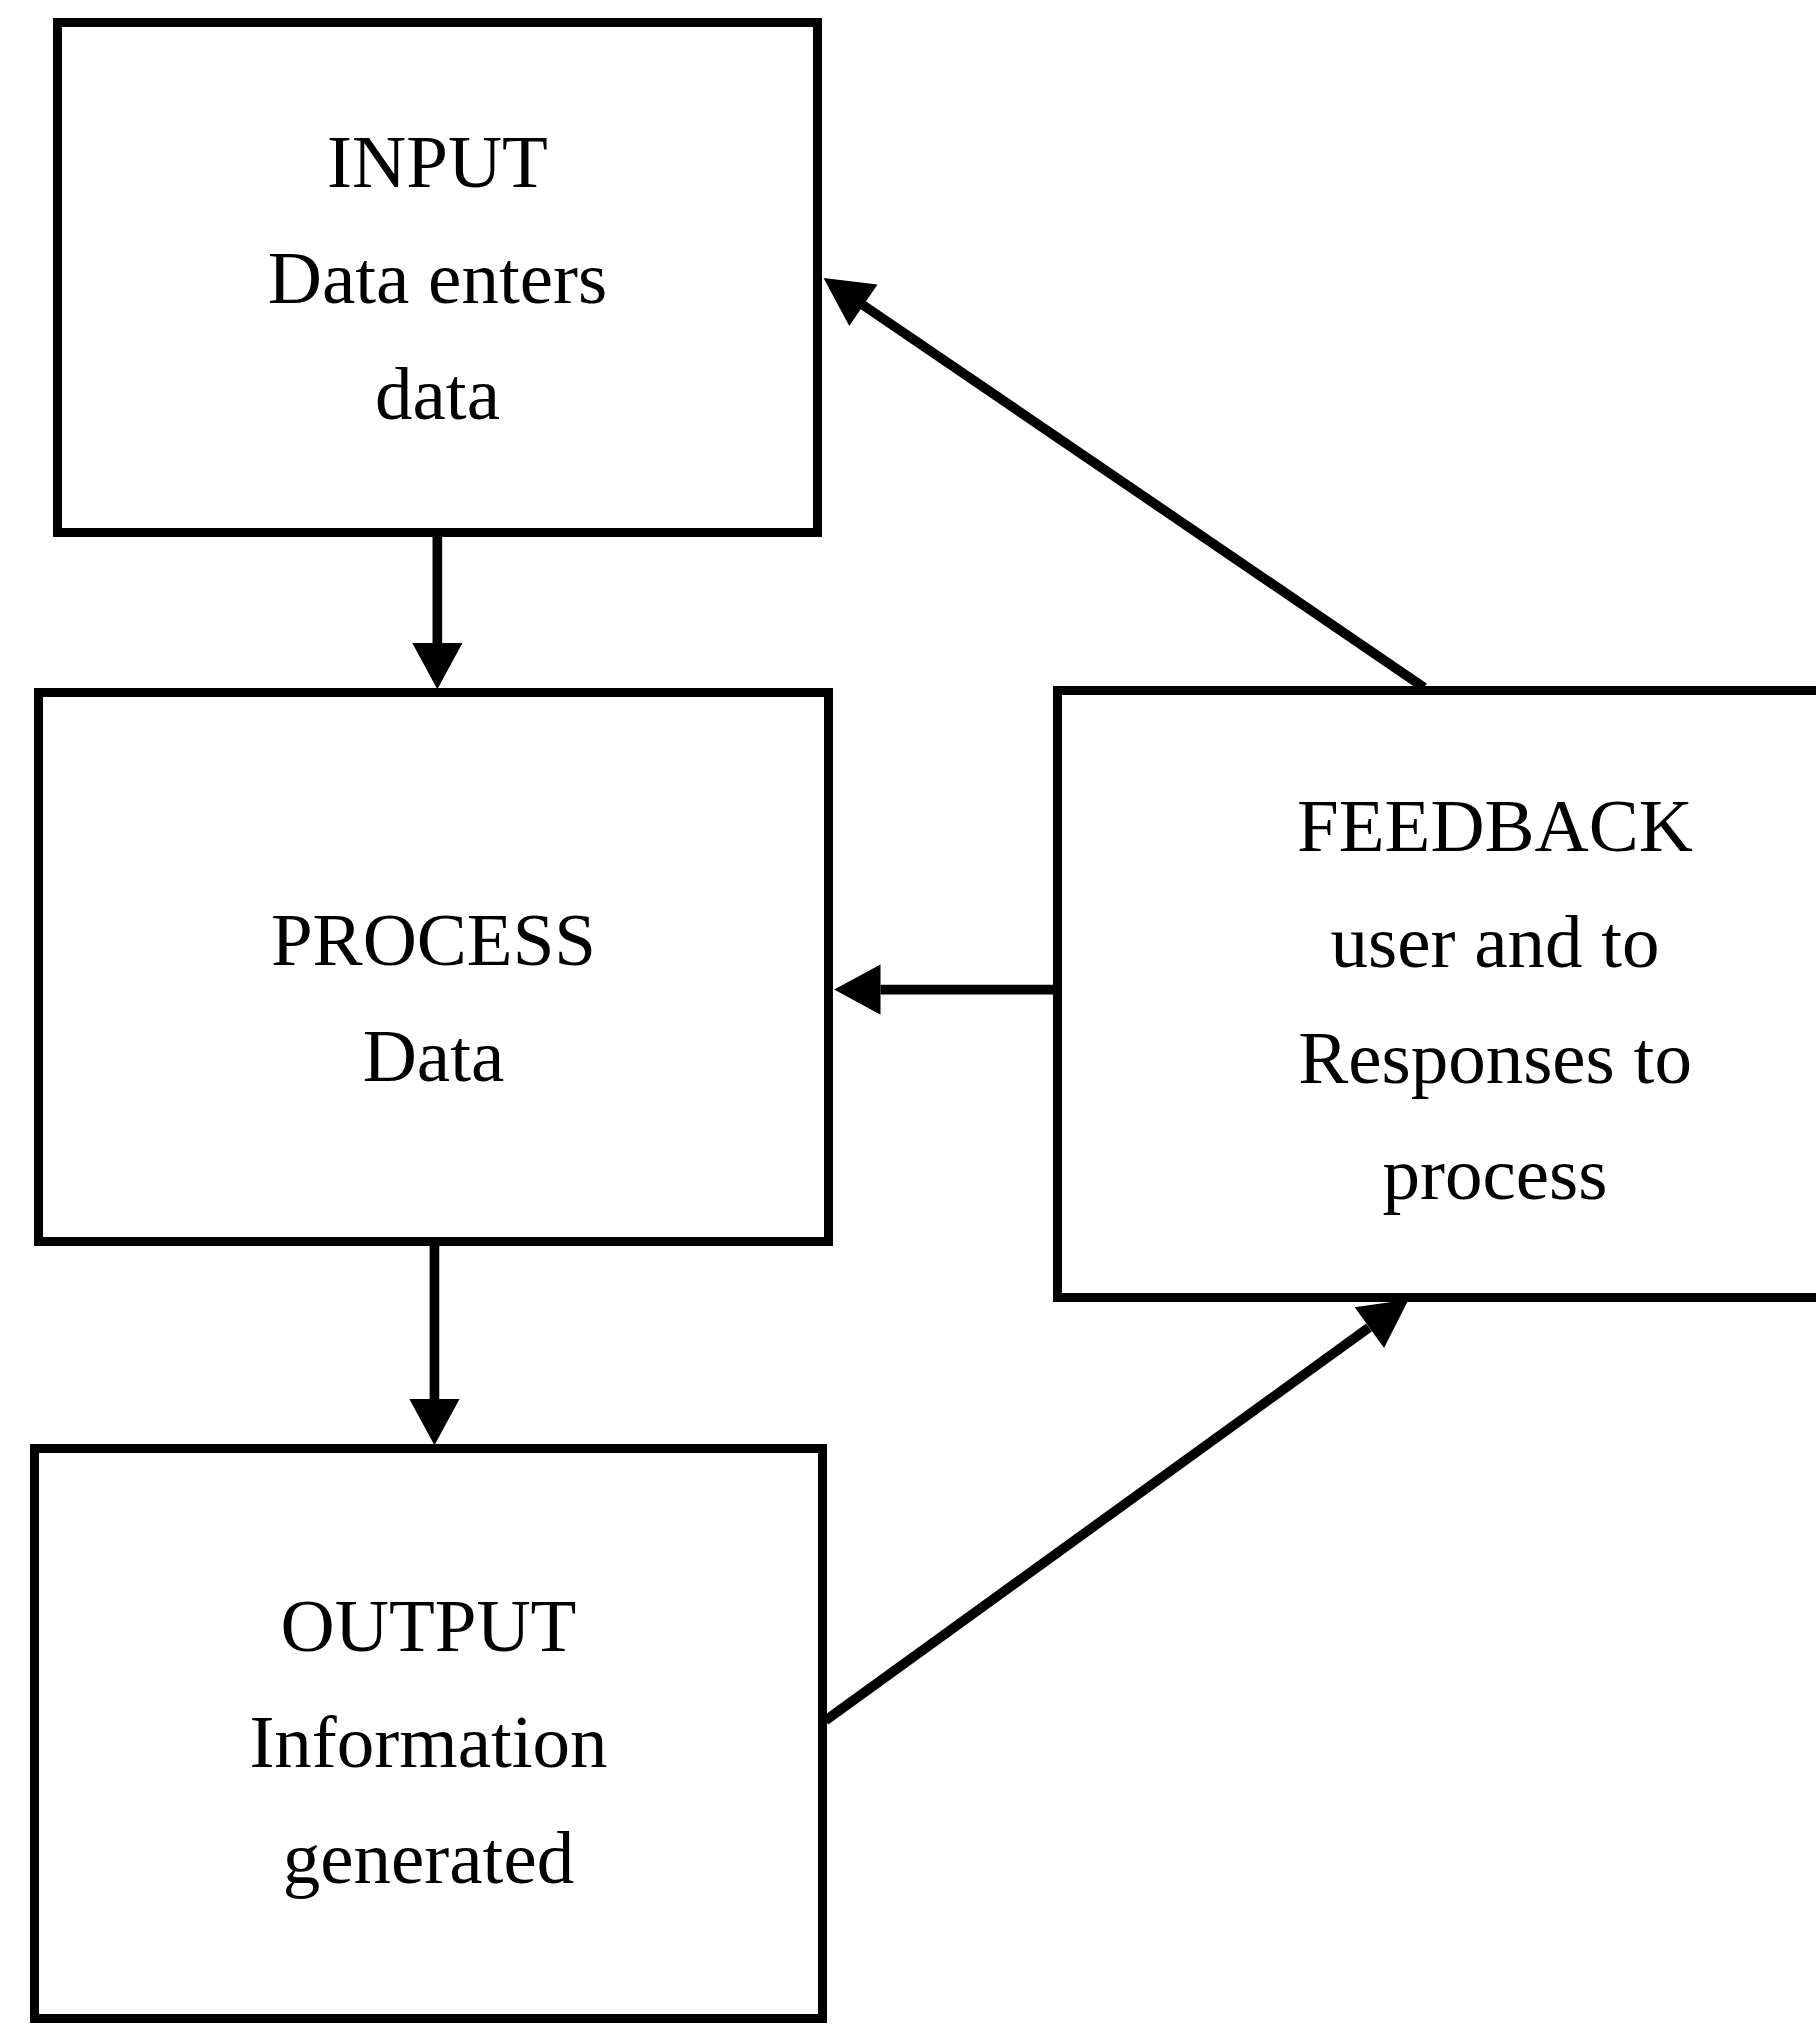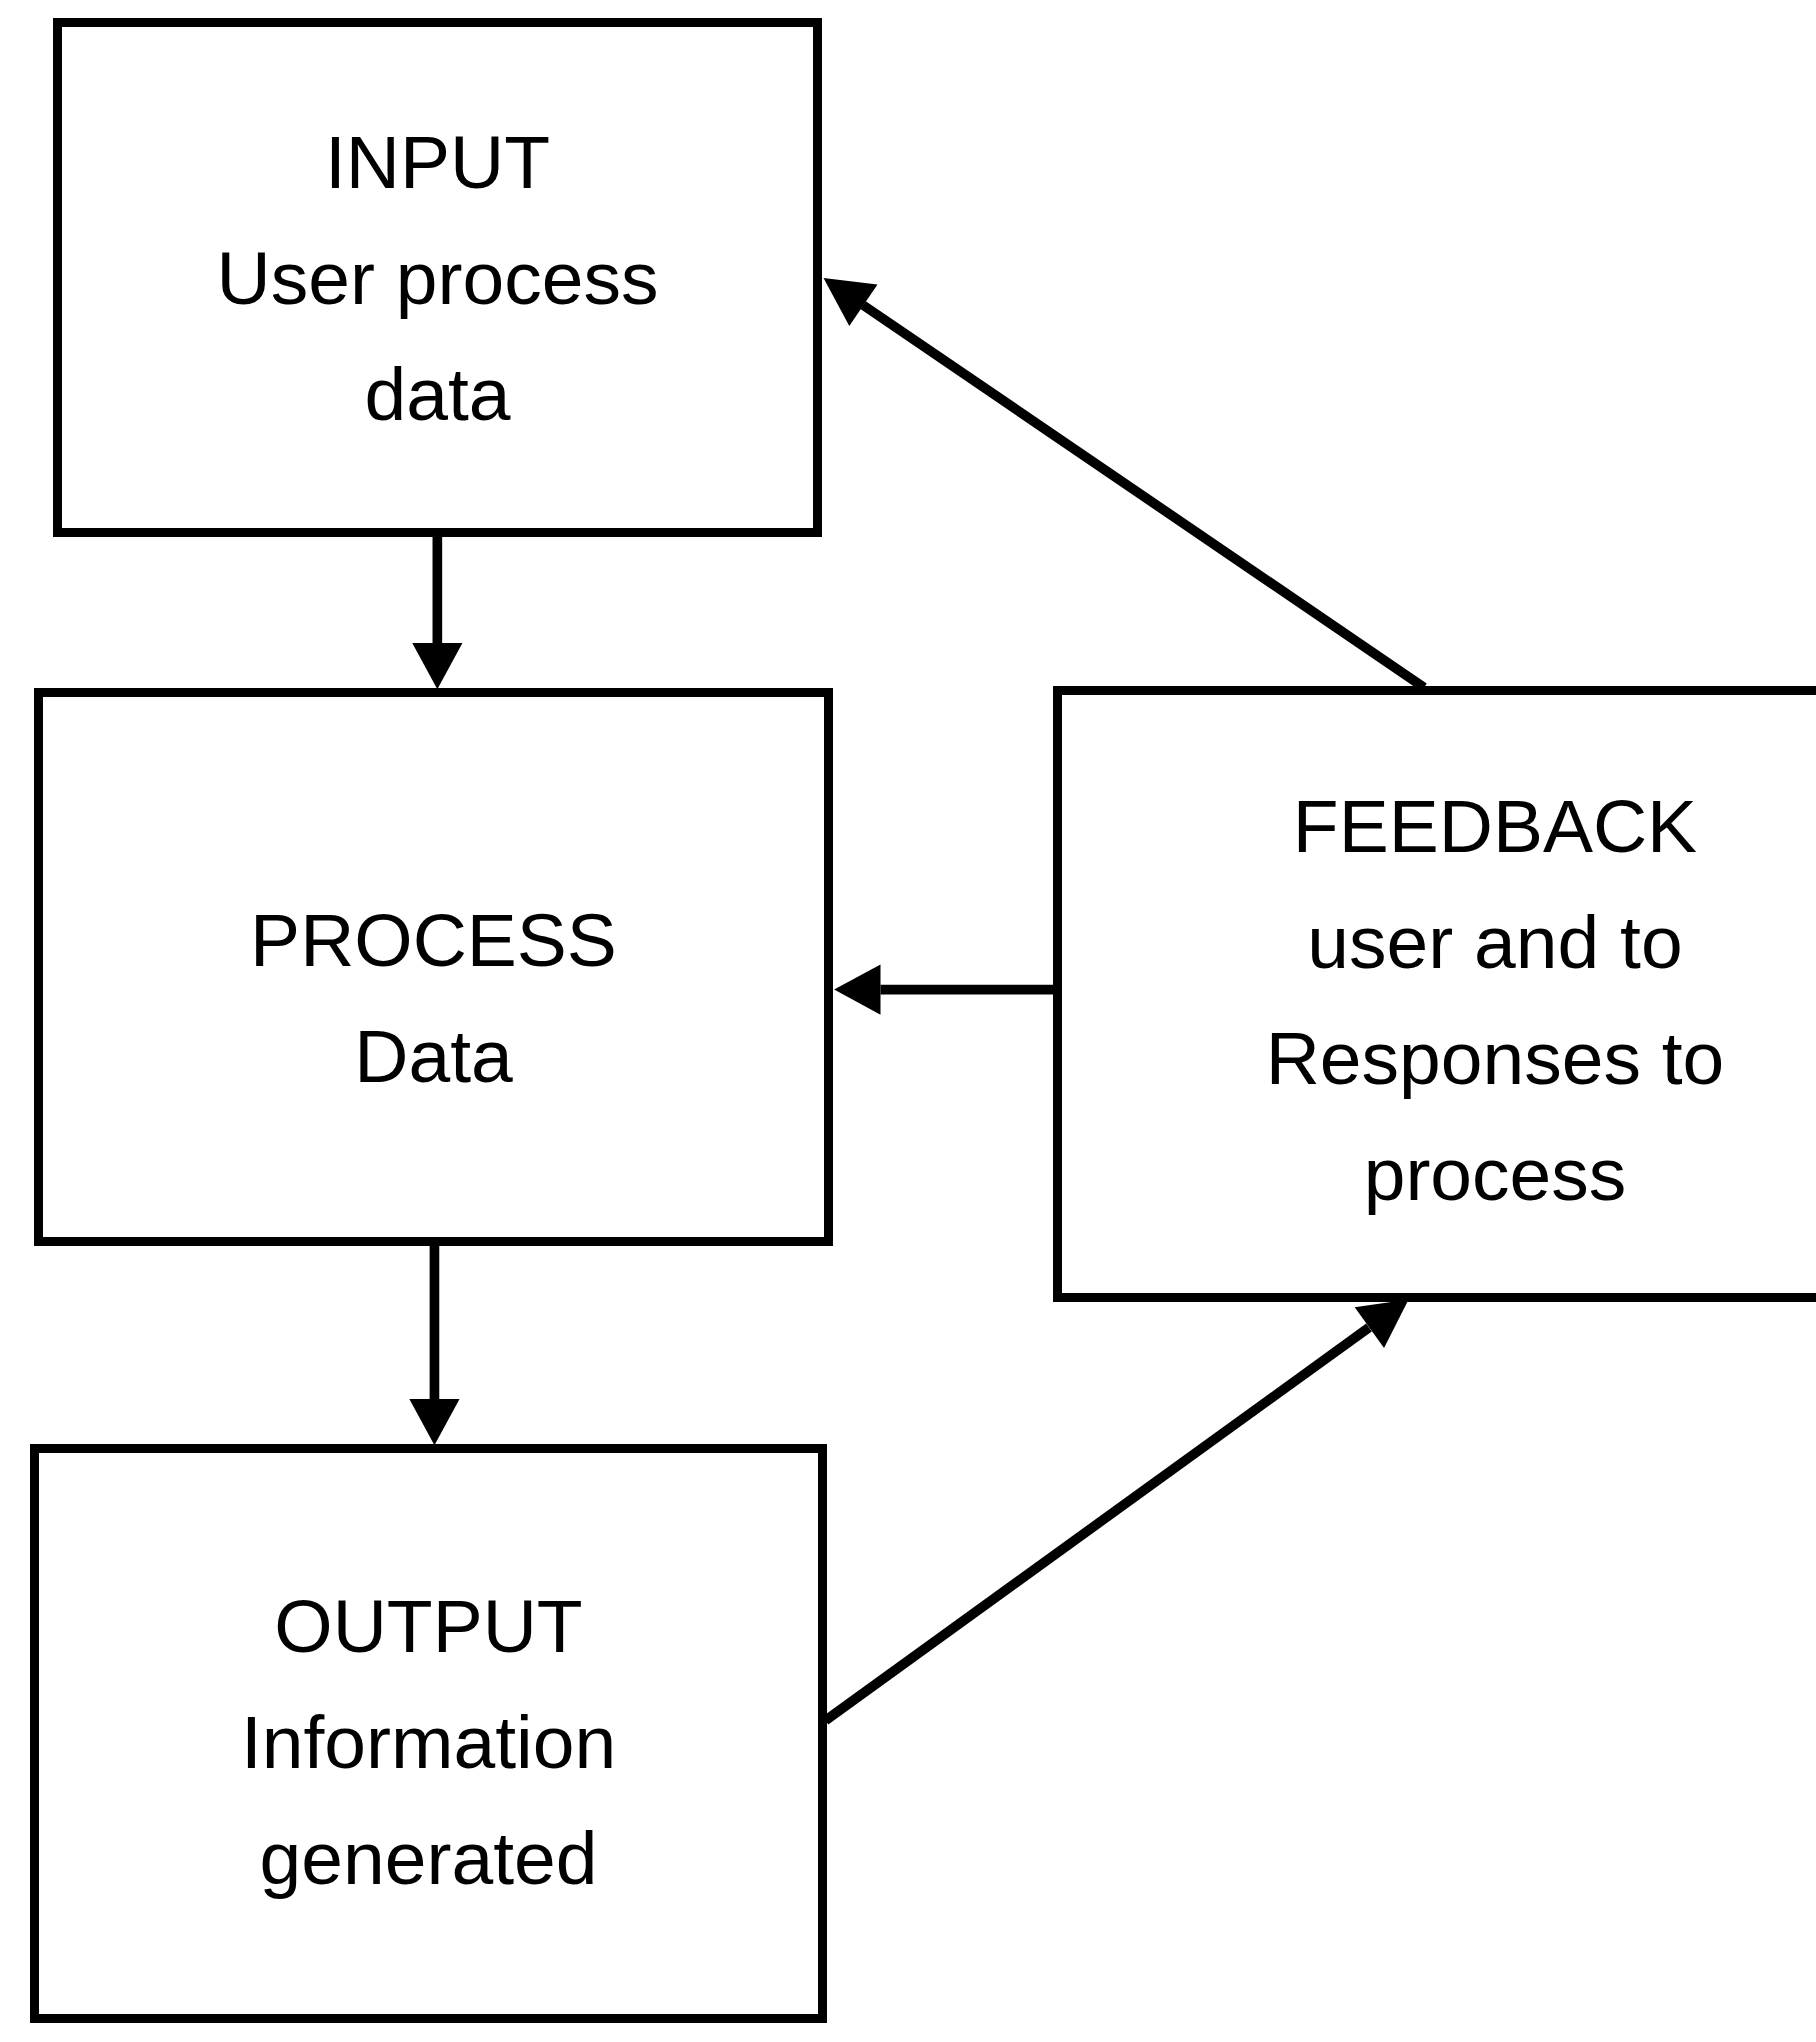--- a/index.html
+++ b/index.html
@@ -6,21 +6,21 @@
     margin: 0;
     padding: 0;
     background: #ffffff;
   }
   #canvas {
     position: relative;
     width: 1816px;
     height: 2042px;
     background: #ffffff;
     overflow: hidden;
-    font-family: Liberation Sans, sans-serif;
+    font-family: Liberation Serif, serif;
   }
   .box {
     position: absolute;
     box-sizing: border-box;
     border: 9.7px solid #000000;
     background: #ffffff;
     display: flex;
     flex-direction: column;
     justify-content: center;
     align-items: center;
@@ -52,21 +52,21 @@
     stroke: none;
   }
 </style>
 </head>
 <body>
 
 <div id="canvas">
 
   <div class="box" id="box-input">
     <div>INPUT</div>
-    <div>User process</div>
+    <div>Data enters</div>
     <div>data</div>
   </div>
 
   <div class="box" id="box-process">
     <div>PROCESS</div>
     <div>Data</div>
   </div>
 
   <div class="box" id="box-output">
     <div>OUTPUT</div>

